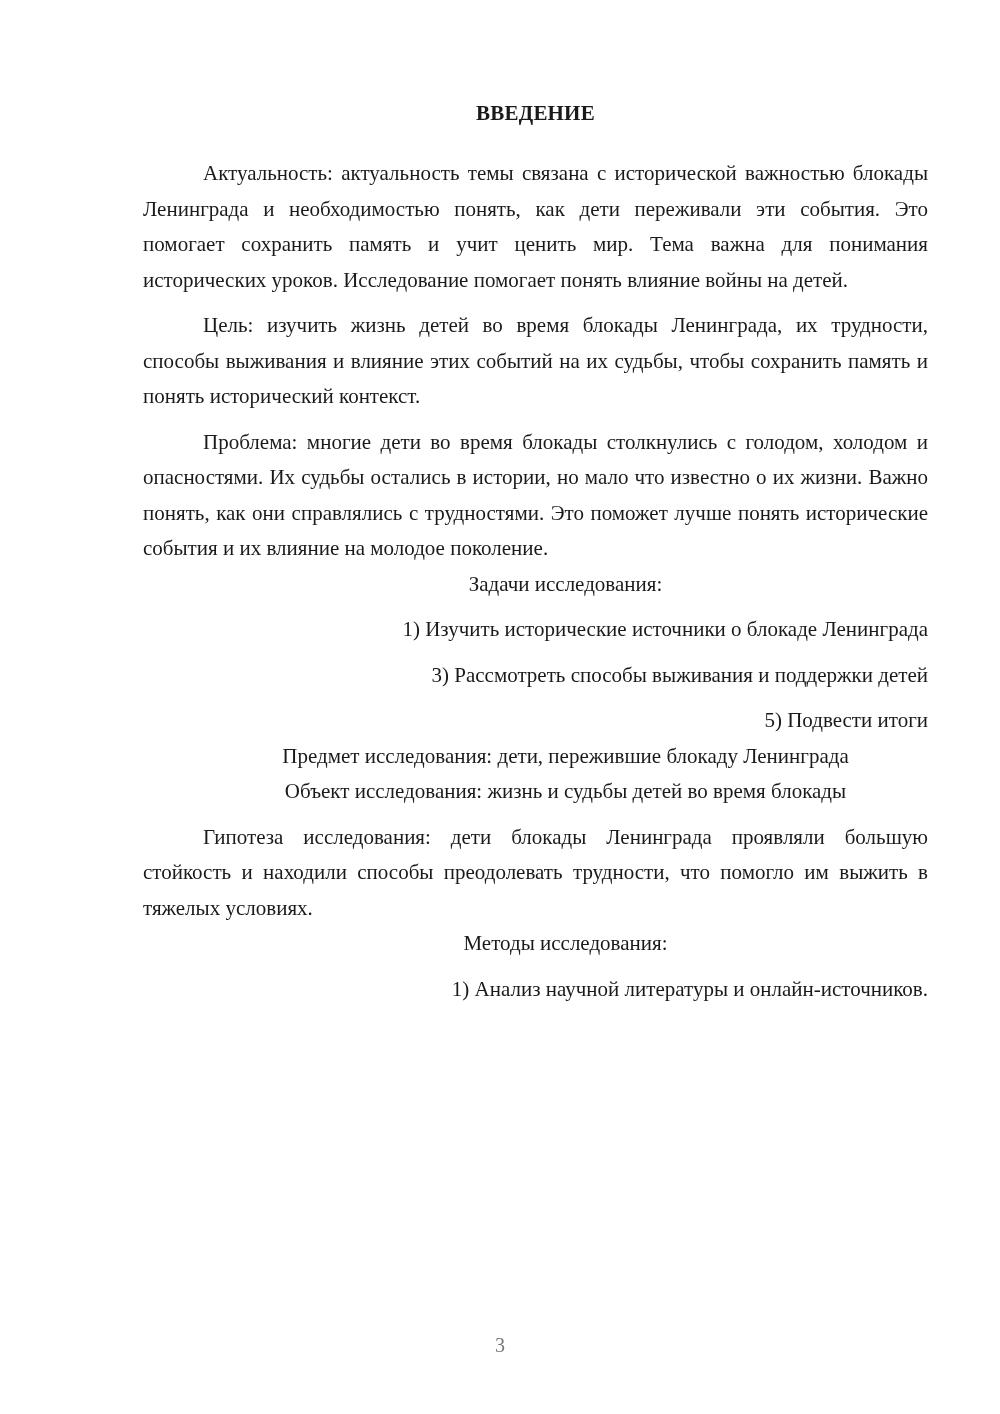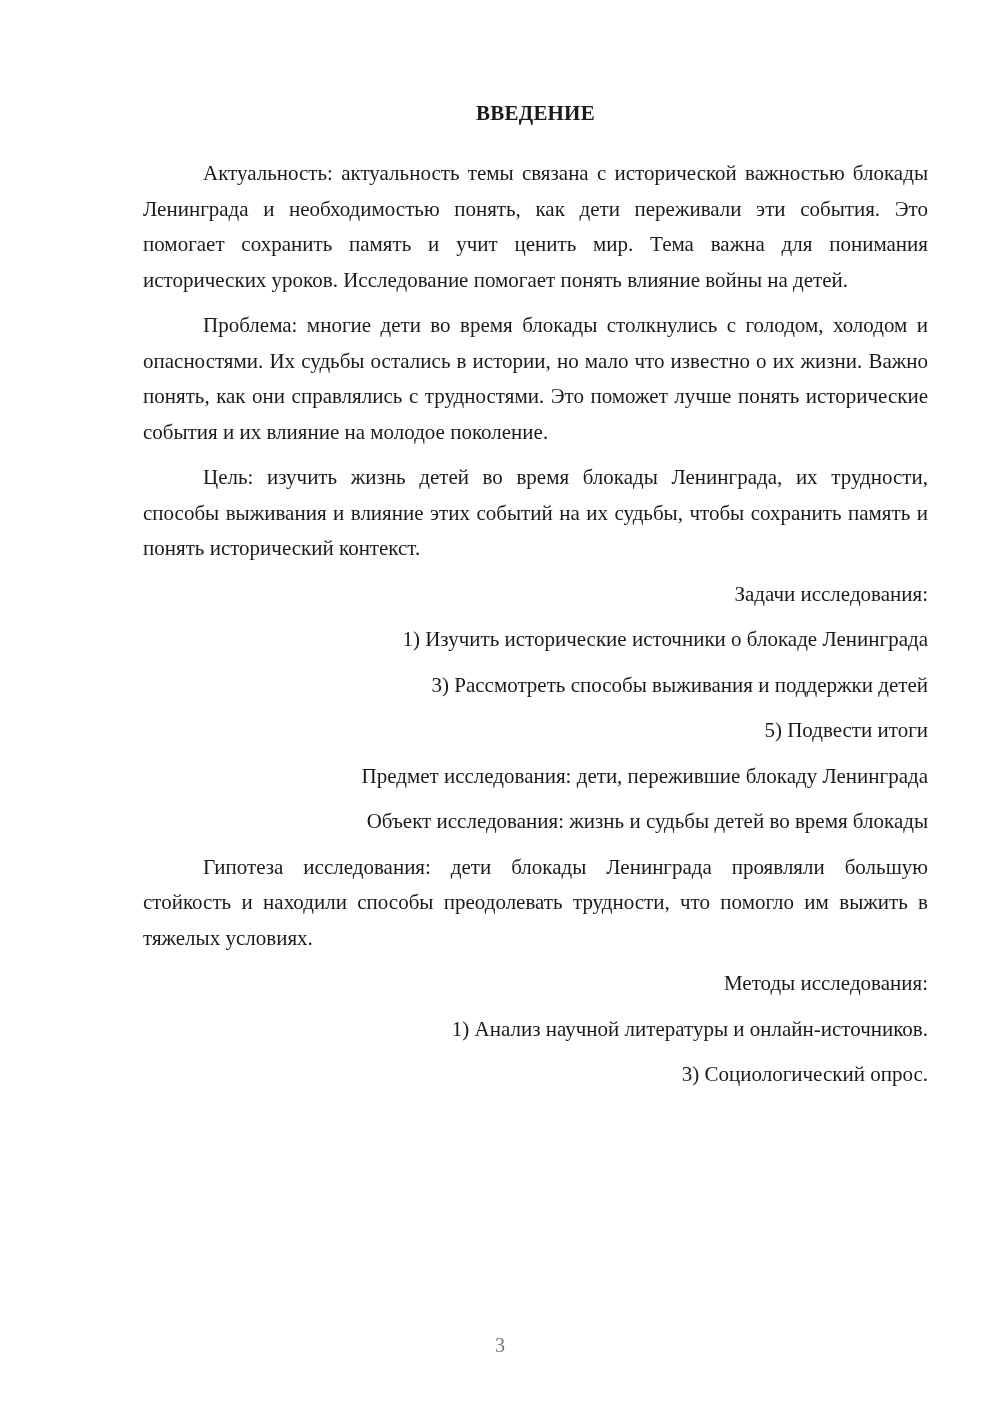--- a/index.html
+++ b/index.html
@@ -4,46 +4,45 @@
 <style>
   html, body { margin: 0; padding: 0; background: #ffffff; }
   body { width: 1000px; height: 1414px; position: relative; overflow: hidden;
          font-family: "Liberation Serif", "DejaVu Serif", serif; color: #1a1a1a; }
   .page { position: absolute; left: 143px; top: 95px; width: 785px; }
   h1 { margin: 0; height: 36px; text-align: center; font-size: 21px; font-weight: bold;
        line-height: 36px; letter-spacing: 0.2px; }
   p { margin: 0; font-size: 21px; line-height: 35.5px; text-align: justify; }
   .para { text-indent: 60px; margin-top: 10px; }
   .para.first { margin-top: 25px; }
-  .plain { text-indent: 60px; margin-top: 10px; text-align: right; }
+  .plain { text-indent: 60px; text-align: center; }
   .li { padding-left: 31px; margin-top: 10px; text-align: right; line-height: 35.5px; }
   .pagenum { position: absolute; left: 0; width: 1000px; top: 1334px; text-align: center;
              font-size: 20px; color: #777; font-family: "Liberation Serif", serif; }
 </style>
 </head>
 <body>
 
 <div class="page">
   <h1>ВВЕДЕНИЕ</h1>
 
   <p class="para first">Актуальность: актуальность темы связана с исторической важностью блокады Ленинграда и необходимостью понять, как дети переживали эти события. Это помогает сохранить память и учит ценить мир. Тема важна для понимания исторических уроков. Исследование помогает понять влияние войны на детей.</p>
+  <p class="para">Цель: изучить жизнь детей во время блокады Ленинграда, их трудности, способы выживания и влияние этих событий на их судьбы, чтобы сохранить память и понять исторический контекст.</p>
   <p class="para">Проблема: многие дети во время блокады столкнулись с голодом, холодом и опасностями. Их судьбы остались в истории, но мало что известно о их жизни. Важно понять, как они справлялись с трудностями. Это поможет лучше понять исторические события и их влияние на молодое поколение.</p>
-  <p class="para">Цель: изучить жизнь детей во время блокады Ленинграда, их трудности, способы выживания и влияние этих событий на их судьбы, чтобы сохранить память и понять исторический контекст.</p>
 
   <p class="plain">Задачи исследования:</p>
   <div>
     <p class="li">1) Изучить исторические источники о блокаде Ленинграда</p>
     <p class="li">3) Рассмотреть способы выживания и поддержки детей</p>
     <p class="li">5) Подвести итоги</p>
   </div>
 
   <p class="plain">Предмет исследования: дети, пережившие блокаду Ленинграда</p>
   <p class="plain">Объект исследования: жизнь и судьбы детей во время блокады</p>
   <p class="para">Гипотеза исследования: дети блокады Ленинграда проявляли большую стойкость и находили способы преодолевать трудности, что помогло им выжить в тяжелых условиях.</p>
 
   <p class="plain">Методы исследования:</p>
   <div>
     <p class="li">1) Анализ научной литературы и онлайн-источников.</p>
-    <p class="li">3) Социологический опрос.</p>
   </div>
 </div>
 
 <div class="pagenum">3</div>
 
 </body></html>

